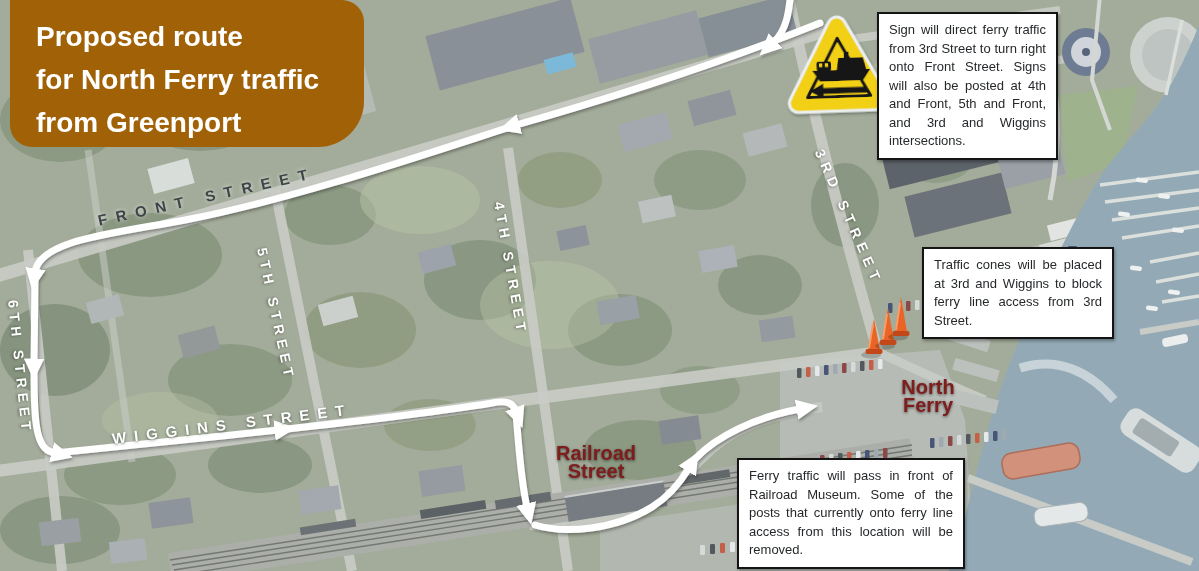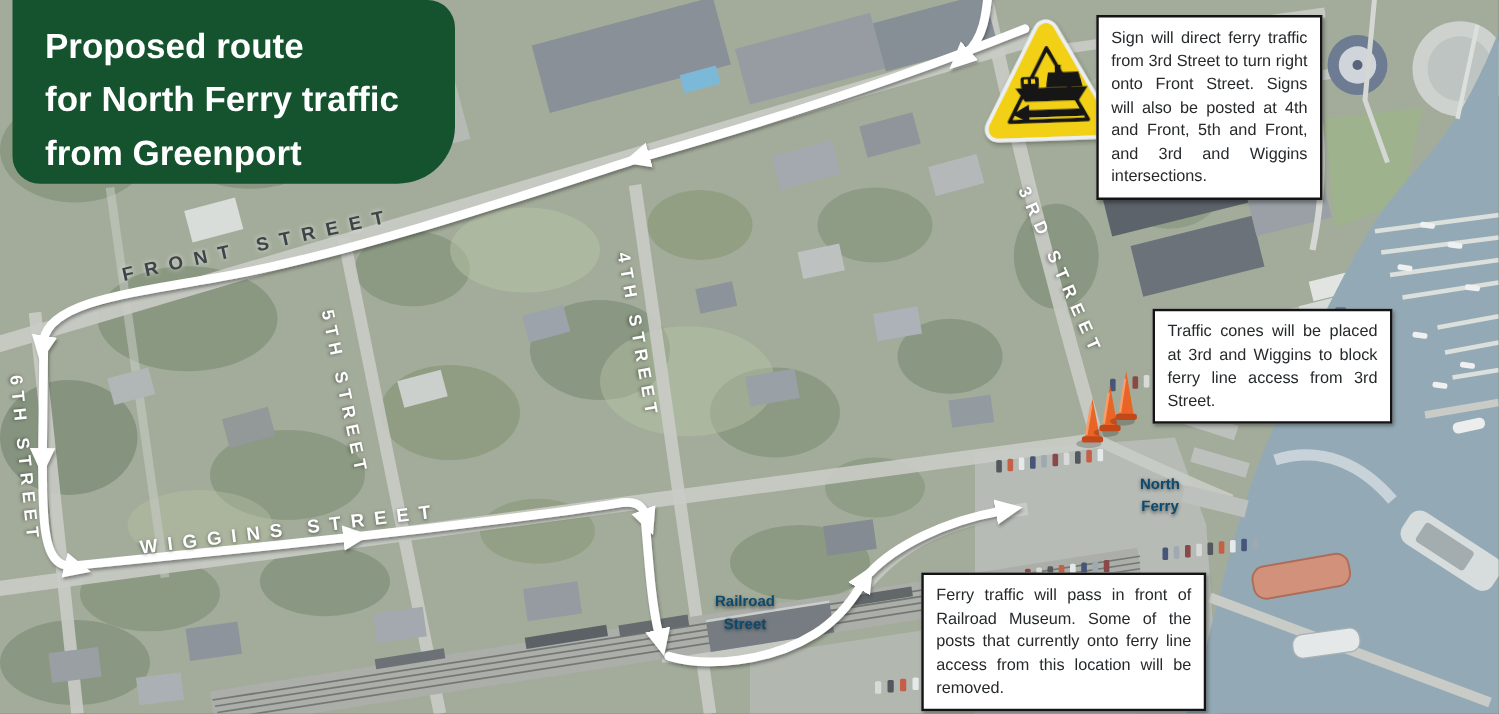--- a/index.html
+++ b/index.html
@@ -6,21 +6,21 @@
   .stage{
     position:relative; width:1199px; height:571px; overflow:hidden;
     background:#9aa48d;
     font-family:"Liberation Sans", sans-serif;
   }
   .stage svg{position:absolute;left:0;top:0;}
 
   
   .title-box{
     position:absolute; left:10px; top:0; width:354px; height:147px;
-    background:#14532d; border-radius:0 22px 46px 22px;
+    background:#a16207; border-radius:0 22px 46px 22px;
     box-sizing:border-box; padding:15px 10px 0 26px;
   }
   .title-box span{display:block; font-weight:700; font-size:28px; line-height:43px; color:#ffffff;}
 
   
   .callout{
     position:absolute; background:#ffffff; border:2.5px solid #141414;
     box-sizing:border-box; padding:7px 10px;
     font-size:13px; line-height:18.5px; color:#26292b; text-align:justify;
     box-shadow:1px 2px 3px rgba(0,0,0,.35);
@@ -38,25 +38,25 @@
   #lbl-front{left:98px; top:212px; font-size:15px; letter-spacing:9px; color:#3e4347;
              text-shadow:0 0 4px rgba(255,255,255,.65); transform:rotate(-12.5deg);}
   #lbl-wiggins{left:112px; top:430px; font-size:15px; letter-spacing:8px; transform:rotate(-7deg);}
   #lbl-3rd{left:819px; top:142px; letter-spacing:6px; transform:rotate(66deg);}
   #lbl-4th{left:499px; top:194px; transform:rotate(80deg);}
   #lbl-5th{left:262px; top:240px; transform:rotate(78deg);}
   #lbl-6th{left:13px; top:292px; transform:rotate(84deg);}
 
   
   .poi-label{
-    position:absolute; font-weight:700; font-size:12px; line-height:18px;
-    color:#0c4a6e; text-align:center; text-shadow:0 1px 3px rgba(0,0,0,.55);
+    position:absolute; font-weight:700; font-size:20px; line-height:18px;
+    color:#7f1d1d; text-align:center; text-shadow:0 1px 3px rgba(0,0,0,.55);
   }
   #poi-north-ferry{left:897px; top:378px; width:62px;}
-  #poi-railroad-museum{left:552px; top:444px; width:88px;margin-top:28px;}
+  #poi-railroad-museum{left:552px; top:444px; width:88px;}
 </style>
 </head>
 <body>
 
 <div class="stage">
 
   <svg width="1199" height="571" viewBox="0 0 1199 571">
     <defs>
       <marker id="ah" viewBox="0 0 10 10" refX="1.5" refY="5" markerWidth="3.3" markerHeight="3.3" orient="auto">
         <path d="M0,0.6 L9.4,5 L0,9.4 Z" fill="#ffffff"></path>

